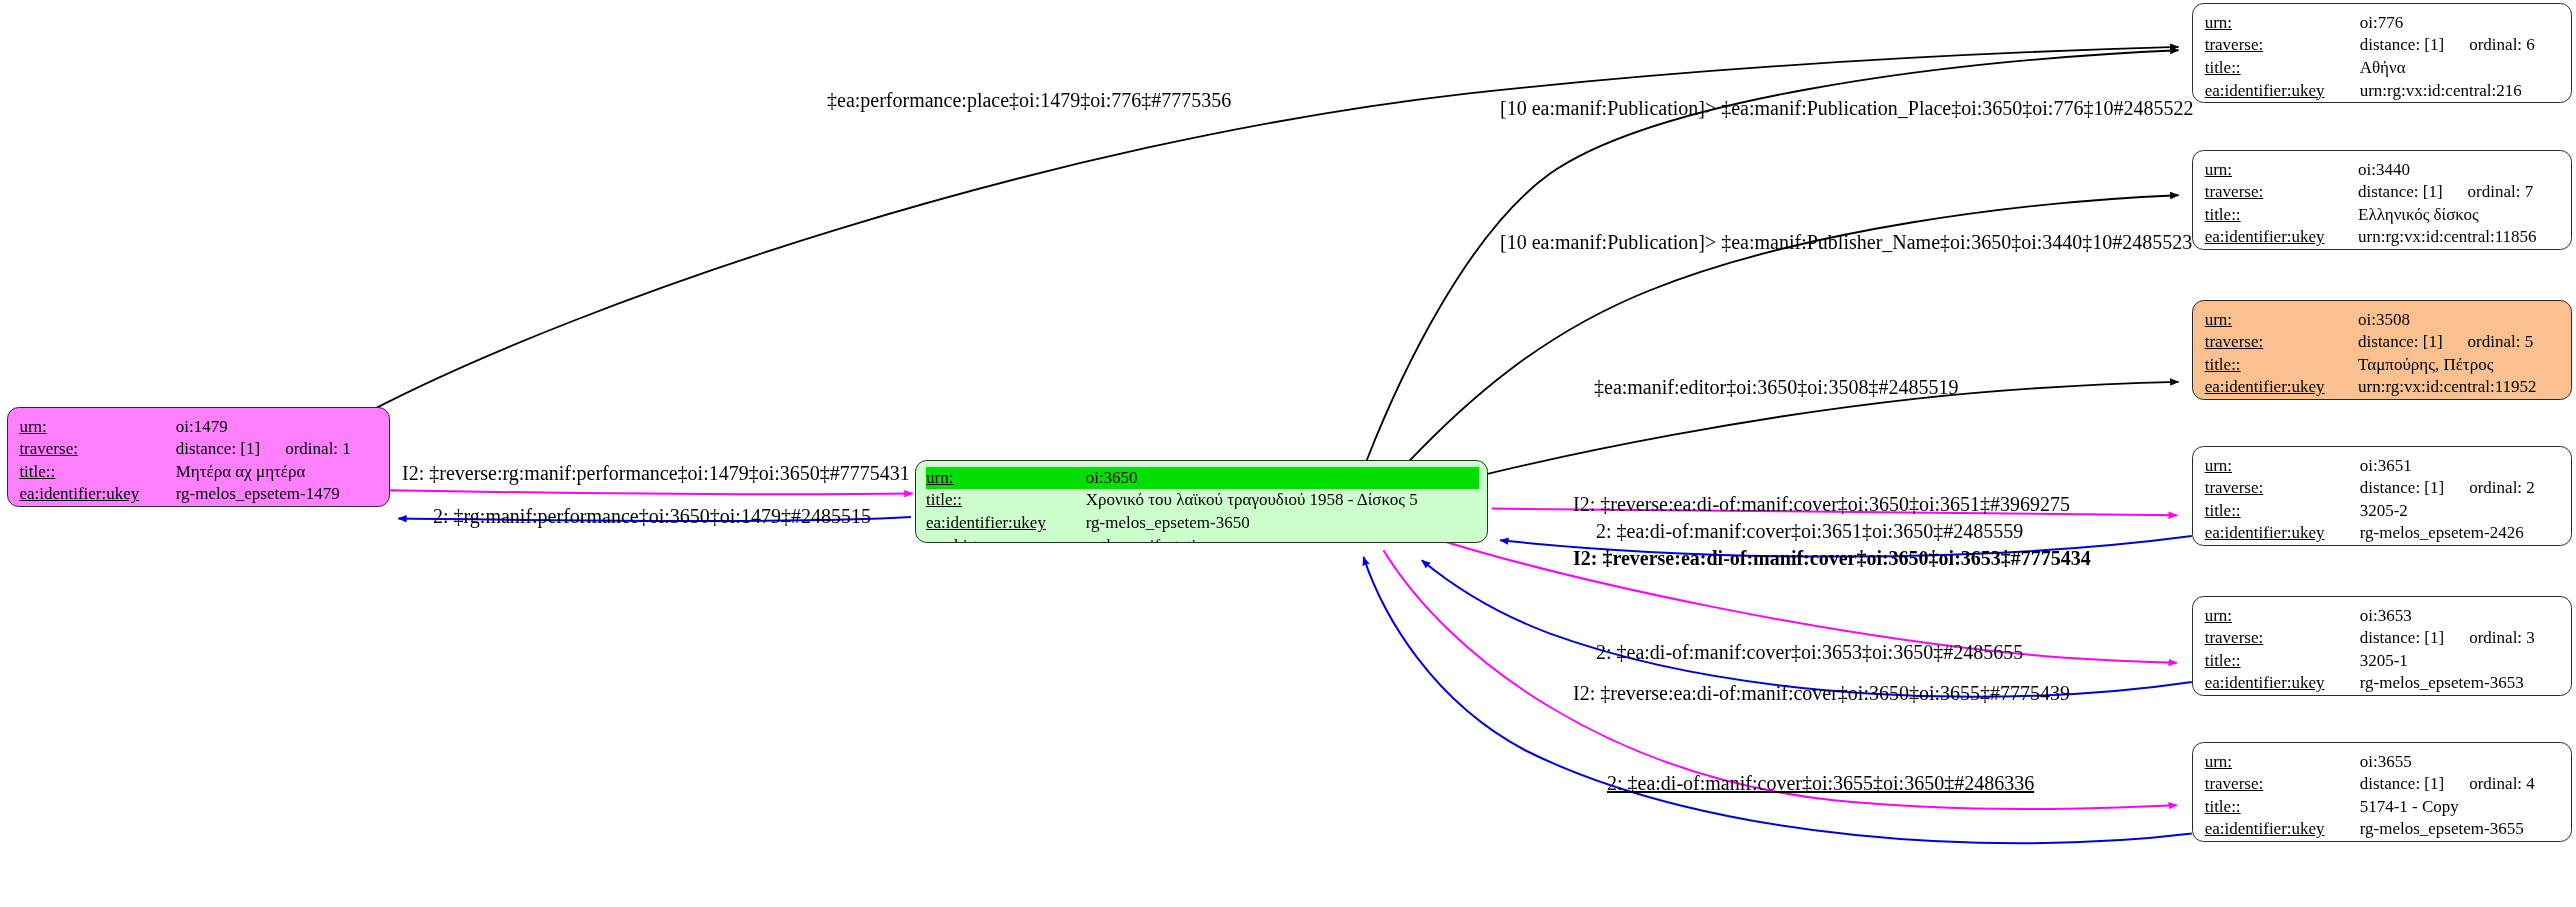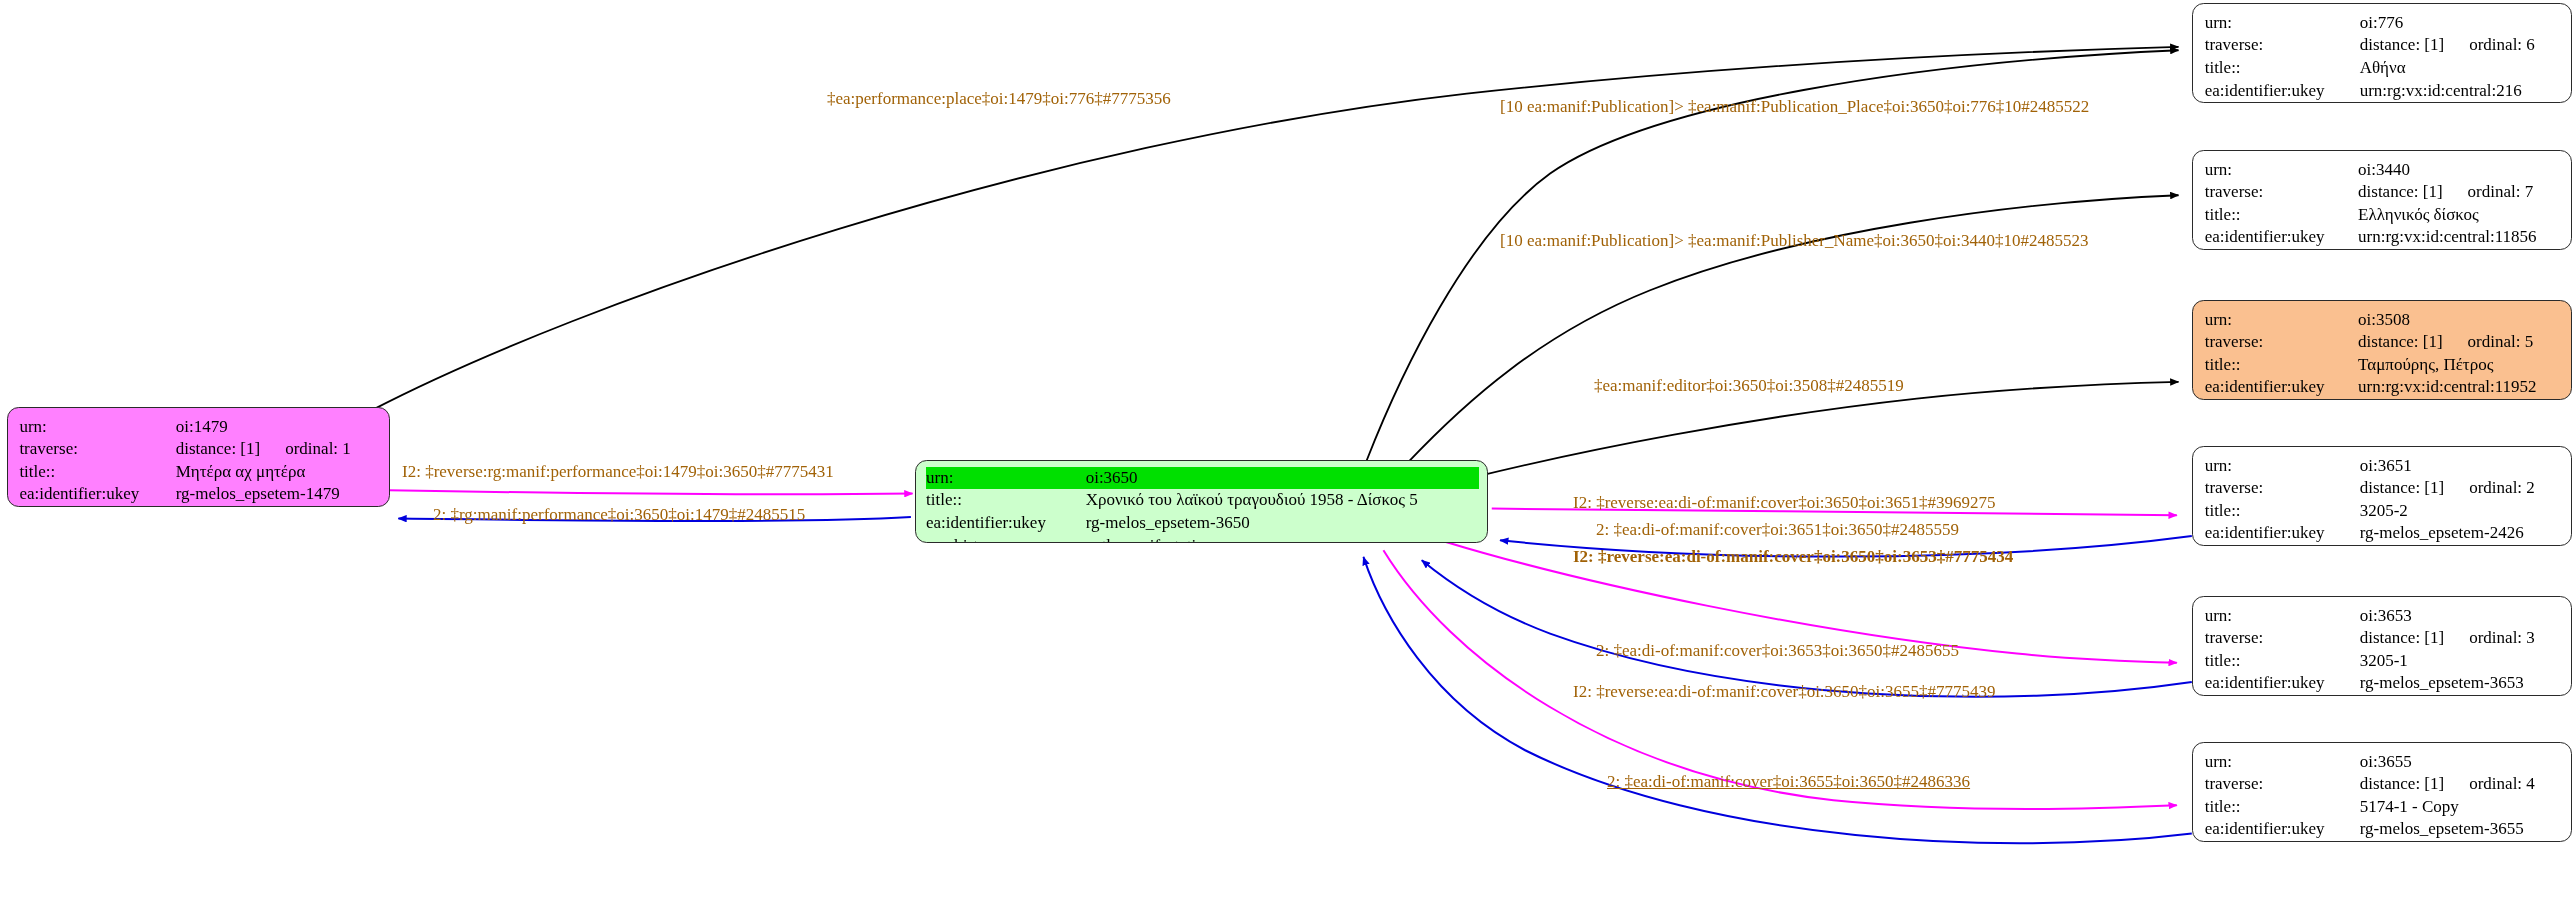--- a/index.html
+++ b/index.html
@@ -38,41 +38,41 @@
     width: 100%;
   }
   .node td {
     font-size: 17px;
     line-height: 1.33;
     white-space: nowrap;
     padding: 0;
     vertical-align: top;
     color: #000000;
   }
-  .node td.k { padding-right: 15px; }
+  .node td.k { padding-right: 15px; text-decoration: underline; }
   .node td.v { }
   .node .trav-d { display: inline-block; }
   .node .trav-o { display: inline-block; margin-left: 25px; }
 
   .node.pink   { background: #ff80ff; }
   .node.orange { background: #fac090; }
   .node.green  { background: #ccffcc; }
 
   
   .node.green td.hl-k,
   .node.green td.hl-v {
     background: #00e000;
   }
   .node.green td.hl-k { padding-right: 5px; }
 
   .edge-label {
     position: absolute;
     font-family: "Liberation Serif", "DejaVu Serif", serif;
-    font-size: 17px;
-    color: #a16207;
+    font-size: 20px;
+    color: #000000;
     white-space: nowrap;
     line-height: 1;
   }
   .caption {
     position: absolute;
     font-family: "Liberation Serif", "DejaVu Serif", serif;
     font-size: 17.5px;
     color: #000000;
     white-space: nowrap;
   }

